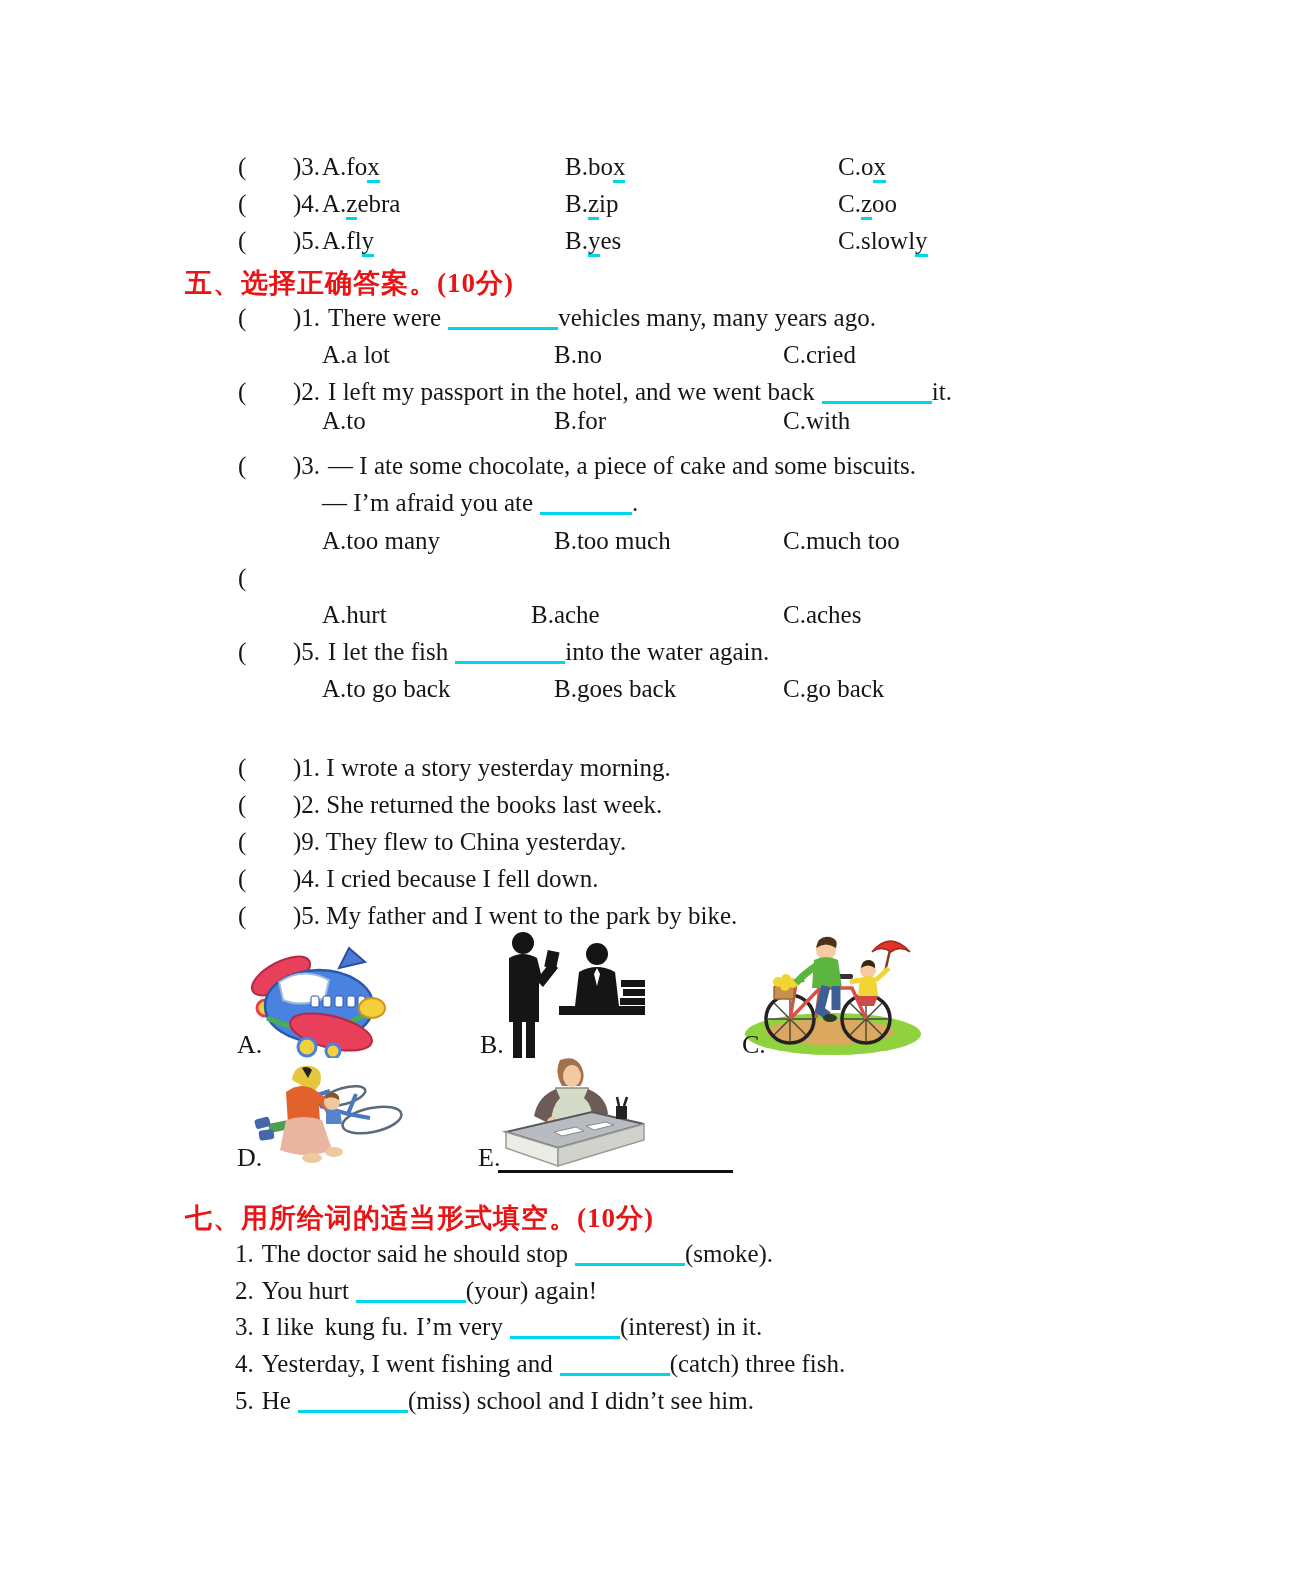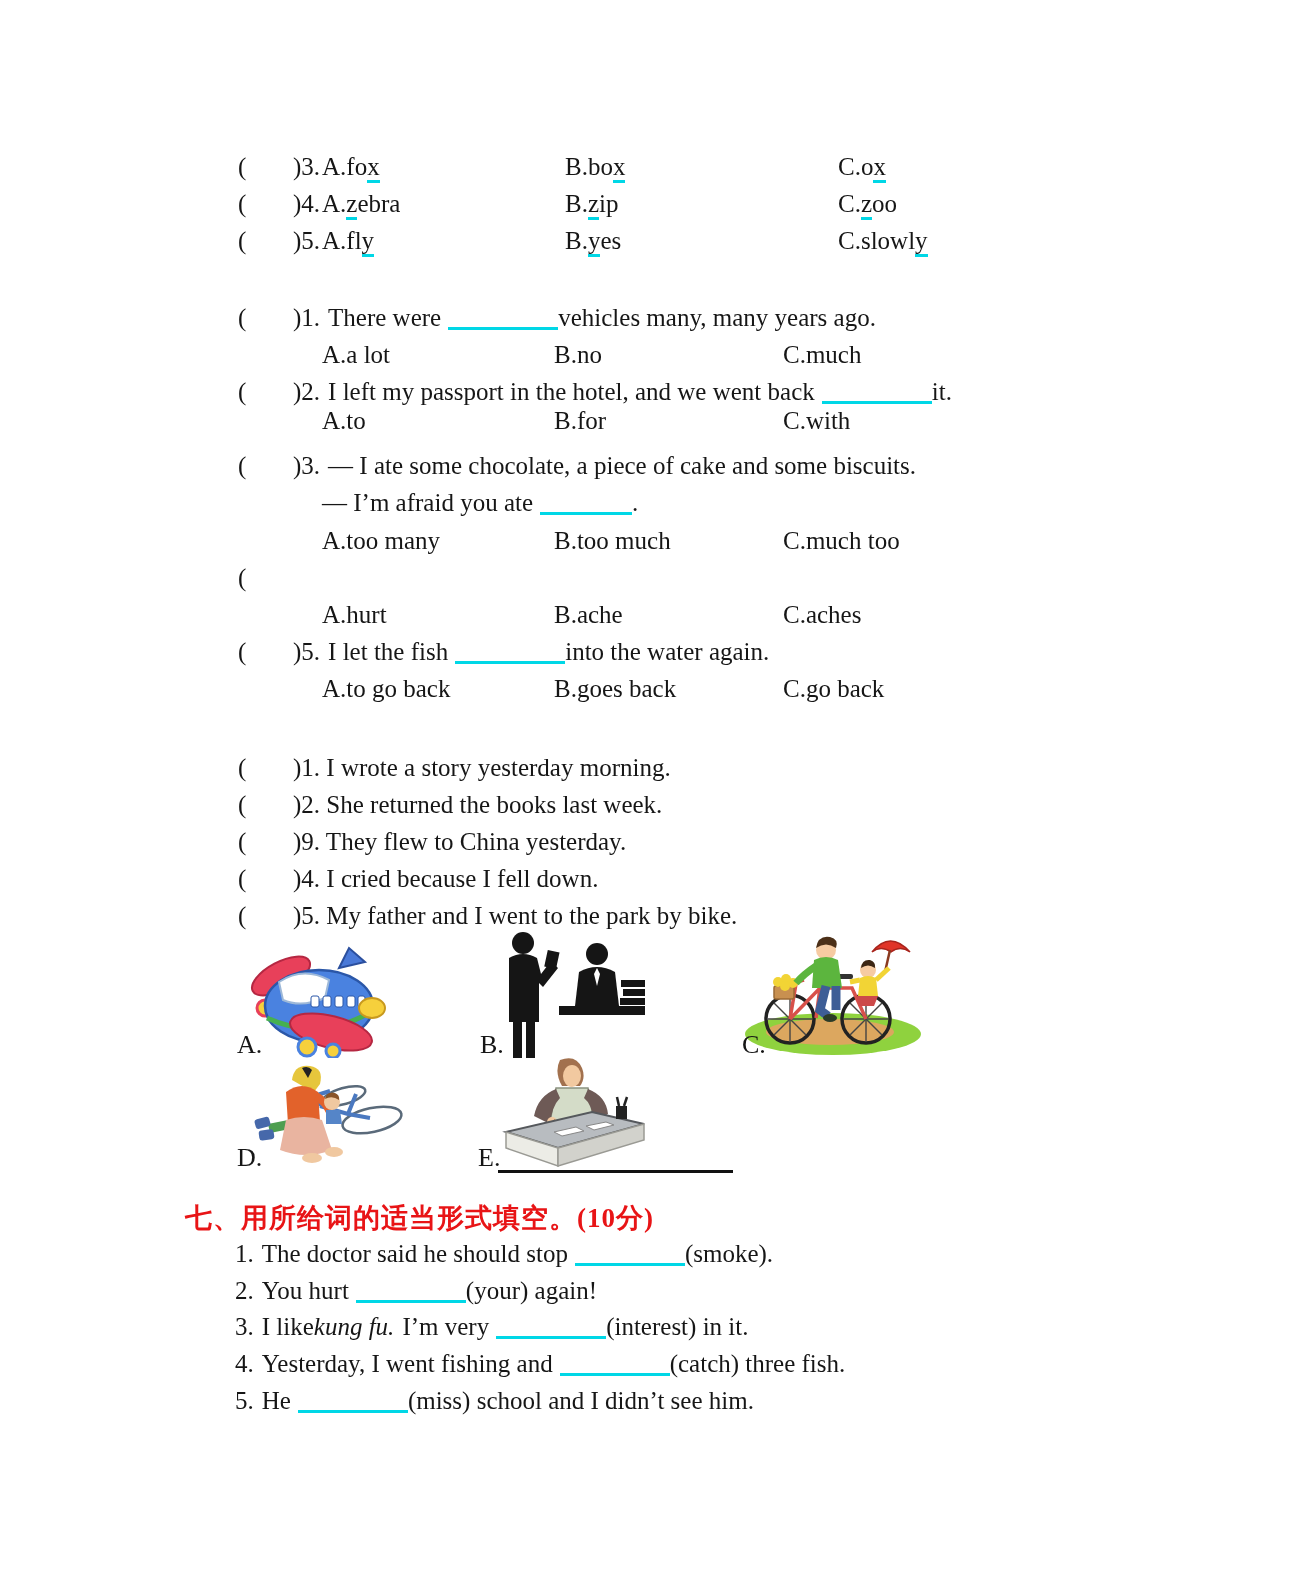--- a/index.html
+++ b/index.html
@@ -10,21 +10,21 @@
   html,body{margin:0;padding:0;background:#fff;}
   .page{
     position:relative;width:1291px;height:1588px;background:#ffffff;
     font-family:"Liberation Serif","DejaVu Serif",serif;color:var(--ink);
     overflow:hidden;
   }
   .line{position:absolute;left:0;top:0;width:100%;height:34px;font-size:25px;white-space:nowrap;}
   .abs{position:absolute;top:0;}
   .head{position:absolute;left:185px;font-size:27px;color:var(--red);letter-spacing:1px;white-space:nowrap;font-weight:600;}
   .ml{margin-left:8px;text-align:right;}
-  .it{margin-left:0;font-style:italic;}
+  .it{margin-left:11px;}
   .blank{display:inline-block;width:110px;height:18px;border-bottom:3px solid var(--cyan);margin-left:7px;vertical-align:-4px;}
   .blank.short{width:92px;}
   .u{border-bottom:3px solid var(--cyan);padding-bottom:0px;}
   .pic{position:absolute;}
   .plabel{position:absolute;font-size:26px;}
   .eline{position:absolute;background:#111;height:3px;}
 </style>
 </head>
 <body>
 
@@ -45,29 +45,30 @@
     <span class="abs" style="left:838px"><span>C.</span><span class="u">z</span><span>oo</span></span>
   </div>
   <div class="line" style="top:227px">
     <span class="abs" style="left:238px">(</span>
     <span class="abs" style="left:293px">)5.</span>
     <span class="abs" style="left:322px"><span>A.fl</span><span class="u">y</span><span></span></span>
     <span class="abs" style="left:565px"><span>B.</span><span class="u">y</span><span>es</span></span>
     <span class="abs" style="left:838px"><span>C.slowl</span><span class="u">y</span><span></span></span>
   </div>
 
+  <div class="head" style="top:265px">五、选择正确答案。(10分)</div>
 
   <div class="line" style="top:304px">
     <span class="abs" style="left:238px">(</span>
     <span class="abs" style="left:293px"><span>)1.</span><span class="ml">There were</span><span class="blank"></span><span>vehicles many, many years ago.</span></span>
   </div>
   <div class="line" style="top:341px">
     <span class="abs" style="left:322px">A.a lot</span>
     <span class="abs" style="left:554px">B.no</span>
-    <span class="abs" style="left:783px">C.much</span>
+    <span class="abs" style="left:783px">C.cried</span>
   </div>
 
   <div class="line" style="top:378px">
     <span class="abs" style="left:238px">(</span>
     <span class="abs" style="left:293px"><span>)2.</span><span class="ml">I left my passport in the hotel, and we went back</span><span class="blank"></span><span>it.</span></span>
   </div>
   <div class="line" style="top:407px">
     <span class="abs" style="left:322px">A.to</span>
     <span class="abs" style="left:554px">B.for</span>
     <span class="abs" style="left:783px">C.with</span>
@@ -84,21 +85,21 @@
     <span class="abs" style="left:322px">A.too many</span>
     <span class="abs" style="left:554px">B.too much</span>
     <span class="abs" style="left:783px">C.much too</span>
   </div>
 
   <div class="line" style="top:564px">
     <span class="abs" style="left:238px">(</span>
   </div>
   <div class="line" style="top:601px">
     <span class="abs" style="left:322px">A.hurt</span>
-    <span class="abs" style="left:554px">B.ache</span>
+    <span class="abs" style="left:531px">B.ache</span>
     <span class="abs" style="left:783px">C.aches</span>
   </div>
 
   <div class="line" style="top:638px">
     <span class="abs" style="left:238px">(</span>
     <span class="abs" style="left:293px"><span>)5.</span><span class="ml">I let the fish</span><span class="blank"></span><span>into the water again.</span></span>
   </div>
   <div class="line" style="top:675px">
     <span class="abs" style="left:322px">A.to go back</span>
     <span class="abs" style="left:554px">B.goes back</span>

